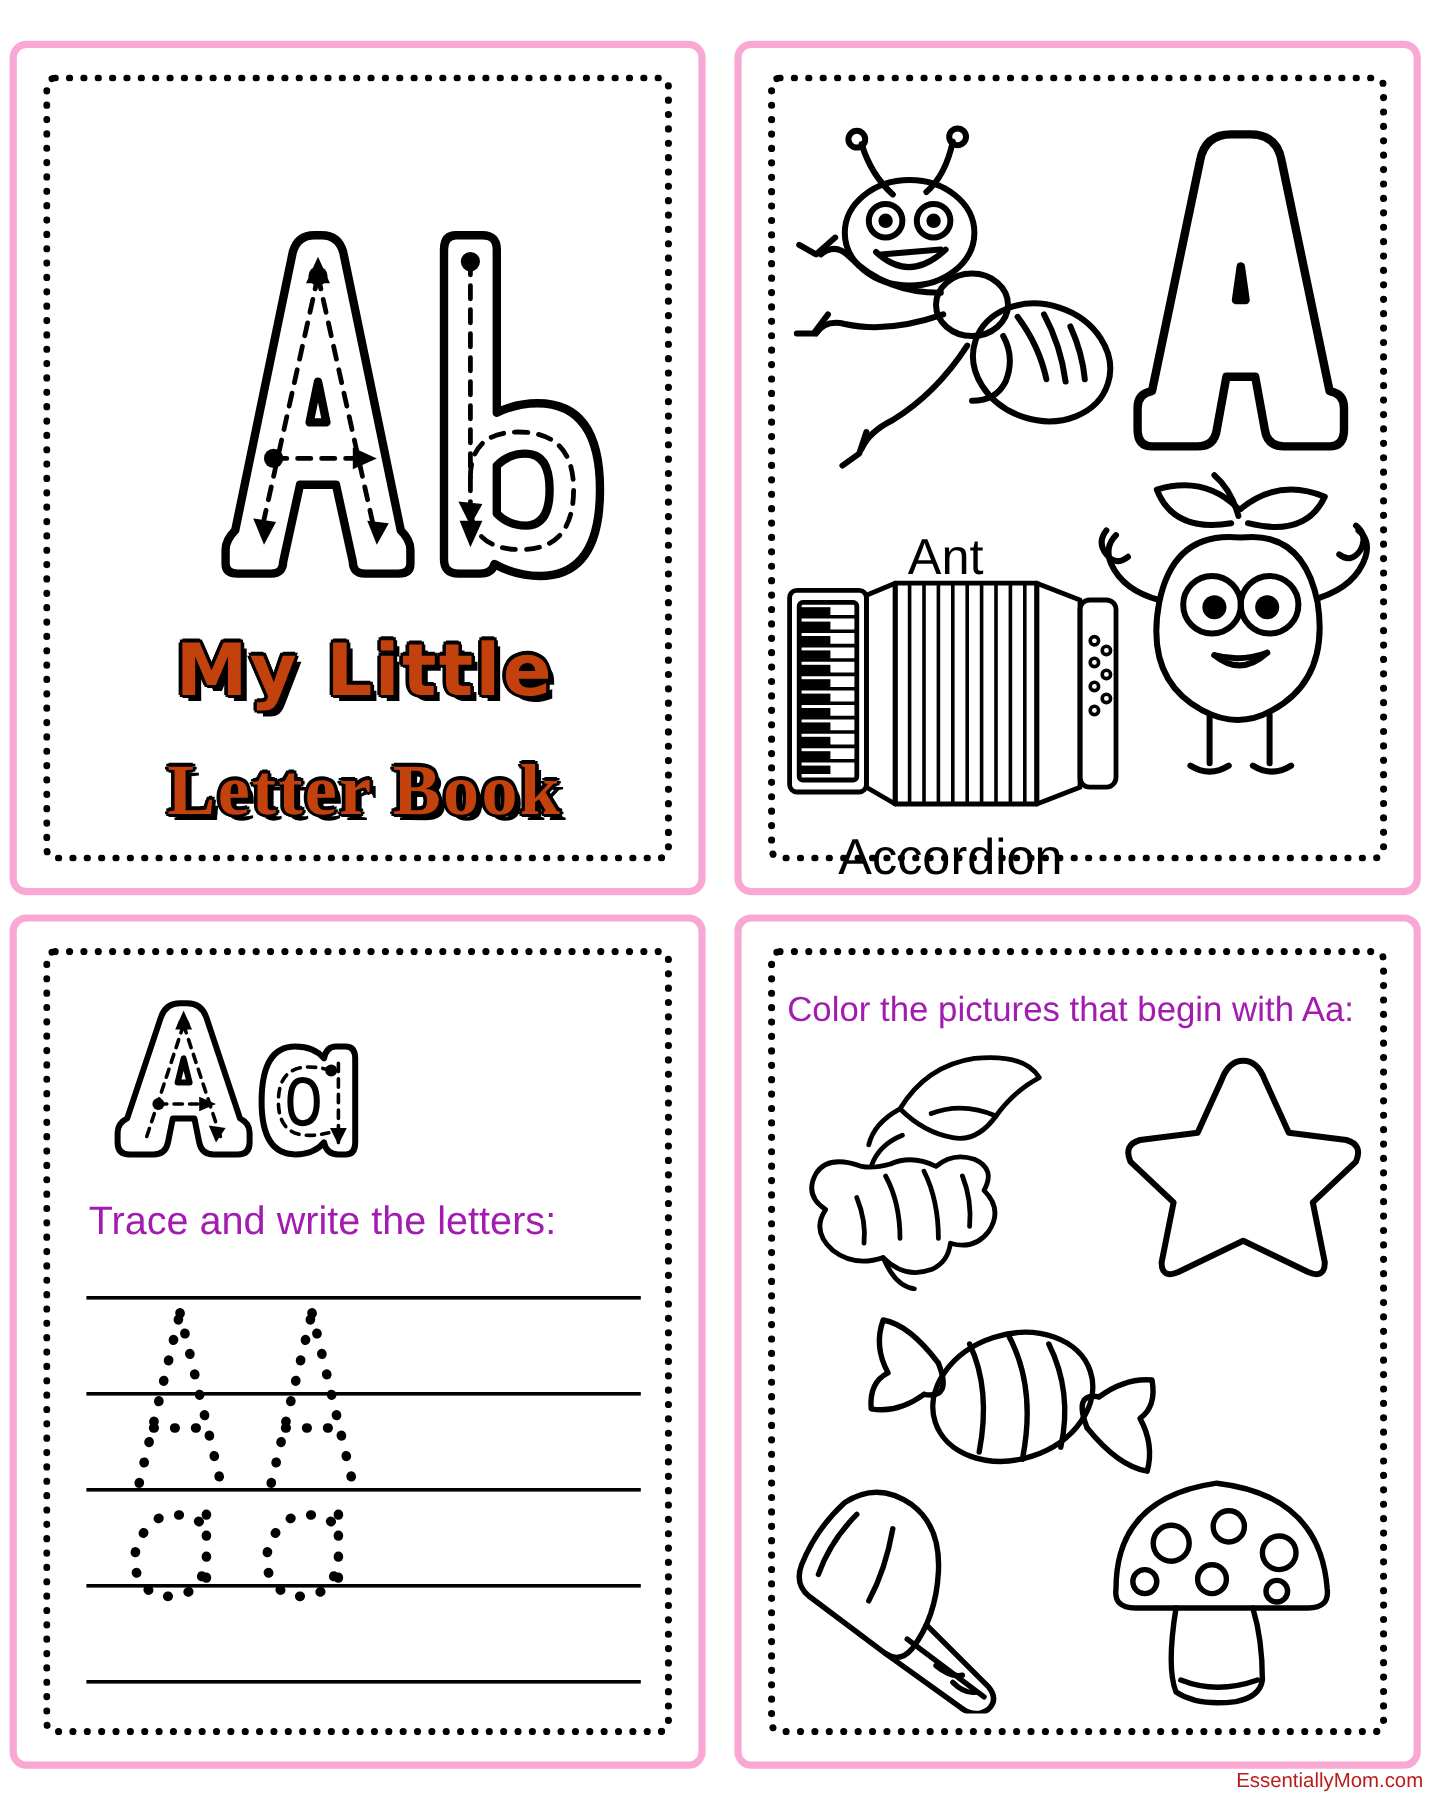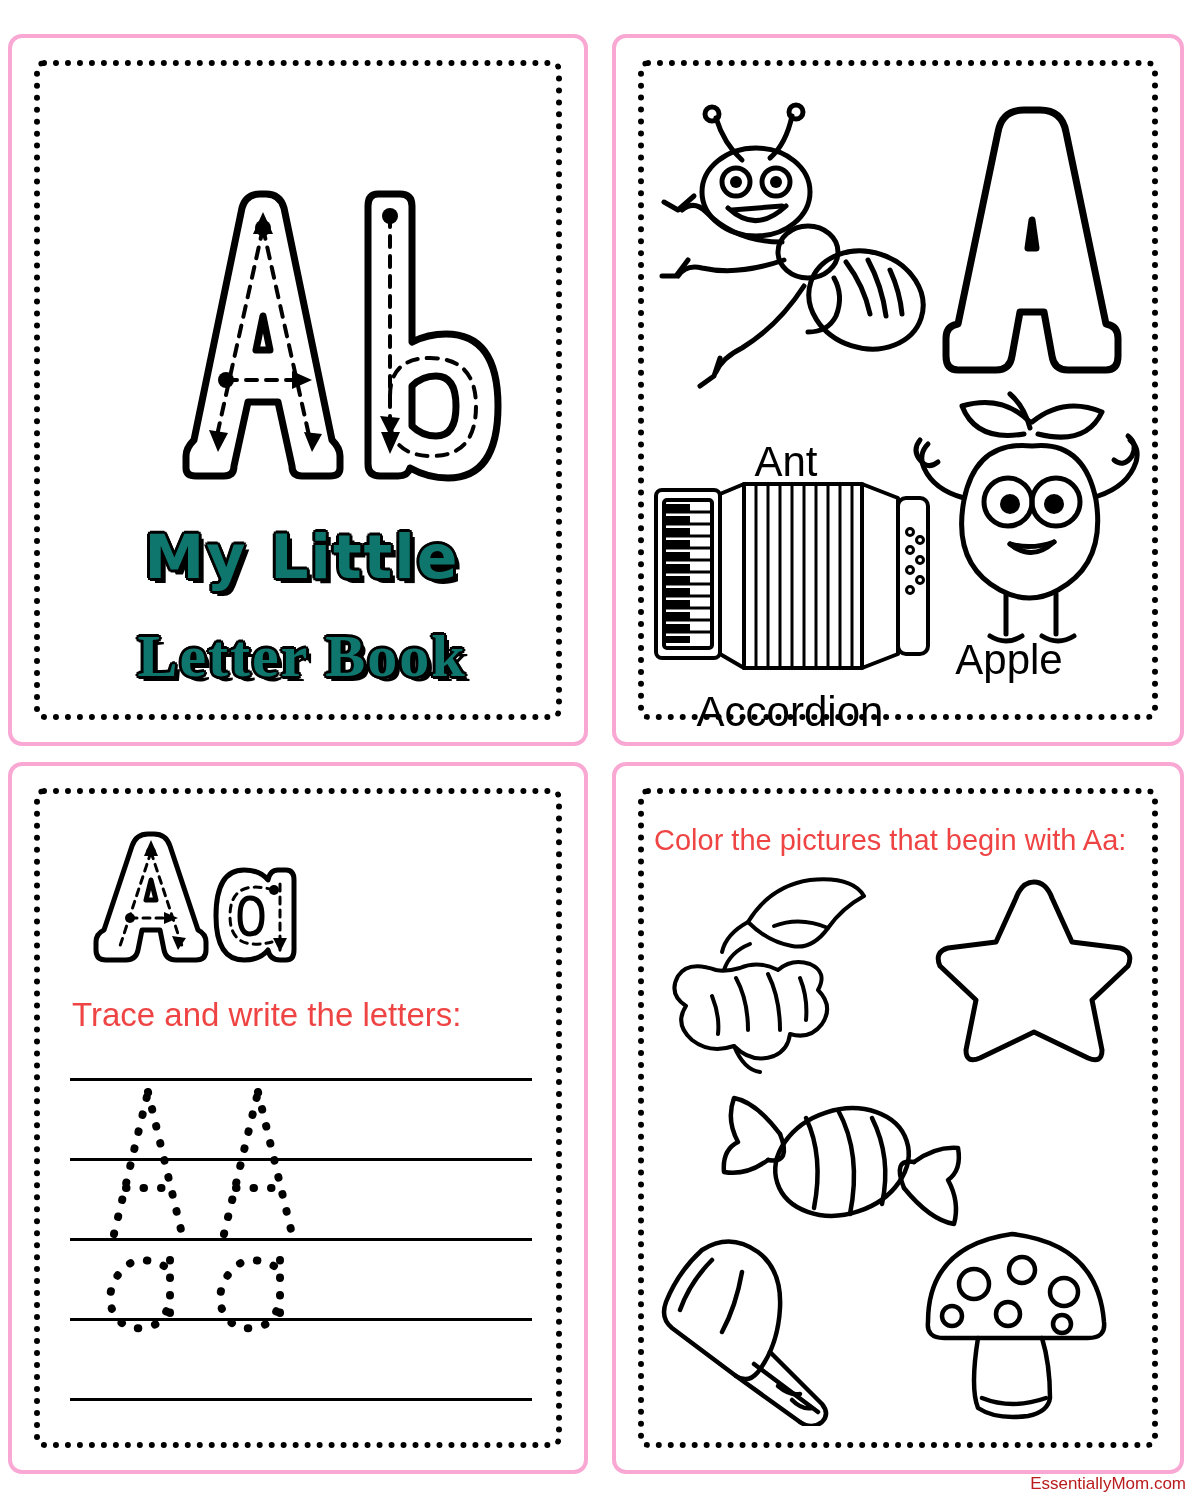--- a/index.html
+++ b/index.html
@@ -17,21 +17,21 @@
   }
   .sheet {
     position: absolute;
     left: 0; top: 0;
     width: 1200px; height: 1500px;
   }
   
   .card {
     position: absolute;
     background: #ffffff;
-    border: 4px solid #f9a8d4;
+    border: 6px solid #f9a8d4;
     border-radius: 14px;
     box-sizing: border-box;
   }
   .card-inner {
     position: absolute;
     left: 22px; top: 22px; right: 22px; bottom: 22px;
     border: 6px dotted #000000;
     border-radius: 10px;
     box-sizing: border-box;
   }
@@ -49,42 +49,42 @@
   
   .cover-title {
     position: absolute;
     left: 40px;
     width: 500px;
     text-align: center;
     font-family: "DejaVu Sans", sans-serif;
     font-weight: bold;
     font-size: 60px;
     letter-spacing: 2px;
-    color: #0f766e;
+    color: #c2410c;
     text-shadow:
       -2px -2px 0 #000, 2px -2px 0 #000, -2px 2px 0 #000, 2px 2px 0 #000,
       -3px 0 0 #000, 3px 0 0 #000, 0 -3px 0 #000, 0 3px 0 #000,
       5px 5px 0 #000;
   }
   #cover-title-line1 { top: 484px; }
   #cover-title-line2 { top: 584px; font-family: Liberation Serif, serif; }
 
   svg { display: block; }
 
   
   .rule-line {
     position: absolute;
     height: 0;
     border-top: 3px solid #000;
   }
   .prompt-text {
     position: absolute;
     font-family: "Liberation Sans", sans-serif;
     font-size: 33px;
-    color: #ef4444;
+    color: #a21caf;
     text-align: right;
   }
 
   
   #footer-credit {
     position: absolute;
     right: 14px;
     bottom: 6px;
     font-family: "Liberation Sans", sans-serif;
     font-size: 17px;
@@ -193,21 +193,20 @@
         <path d="M100 216 L100 256"></path>
           <path d="M150 216 L150 256"></path>
         <path d="M84 258 Q100 268 116 258"></path>
           <path d="M136 258 Q152 268 168 258"></path>
         <path d="M14 62 Q6 72 14 82 Q22 92 32 84"></path>
         <path d="M222 58 Q232 66 226 78 Q218 90 208 82"></path>
       </g>
       <circle cx="104" cy="126" r="10" fill="#000"></circle>
         <circle cx="148" cy="126" r="10" fill="#000"></circle>
     </svg>
-    <div class="label-word" style="position:absolute;left:268px;top:598px;width:250px;">Apple</div>
 
     <svg width="290" height="210" viewBox="0 0 290 210" style="position:absolute;left:32px;top:438px;">
       <g fill="none" stroke="#000" stroke-width="4" stroke-linejoin="round">
         <rect x="8" y="14" width="64" height="168" rx="6"></rect>
         <rect x="16" y="24" width="48" height="148" rx="3"></rect>
         <g stroke-width="3">
           <path d="M16 36 h48"></path>
             <path d="M16 48 h48"></path>
             <path d="M16 60 h48"></path>
             <path d="M16 72 h48"></path>

